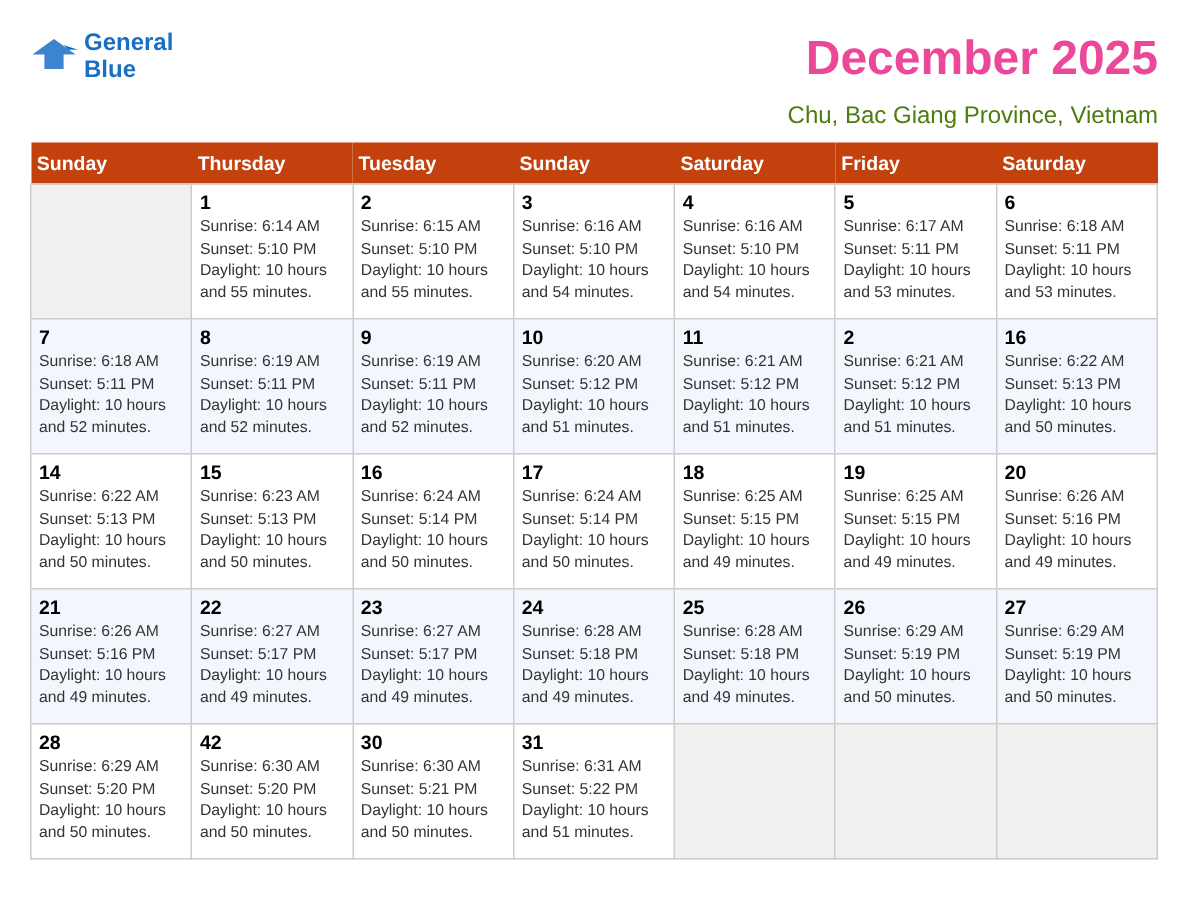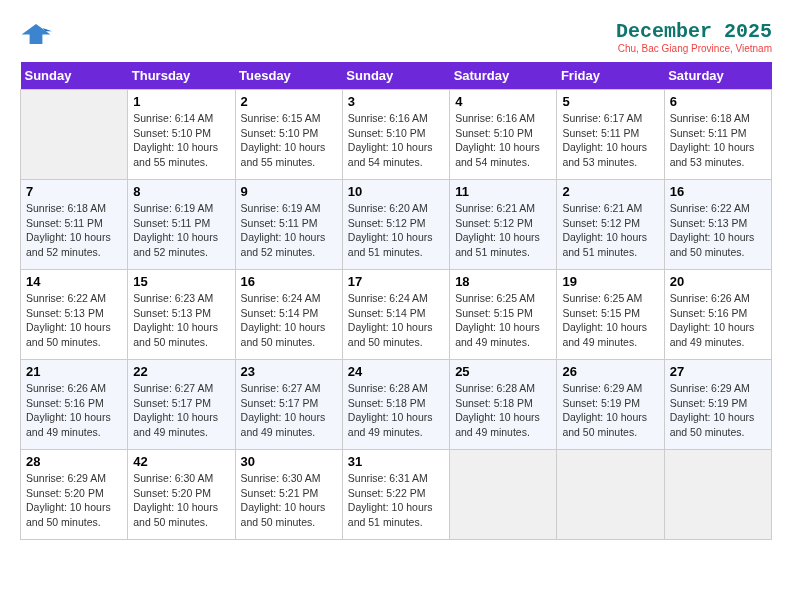--- a/index.html
+++ b/index.html
@@ -22,36 +22,36 @@
       gap: 4px;
     }
     .logo-bird {
       width: 32px;
       height: 32px;
     }
     .title-area {
       text-align: right;
     }
     .month-year {
-      font-size: 20px;
+      font-size: 32px;
       font-weight: bold;
-      color: #0f766e;
-      font-family: Liberation Mono, monospace;
+      color: #ec4899;
     }
     .location {
-      font-size: 10px;
-      color: #ef4444;
+      font-size: 16px;
+      color: #4d7c0f;
+      margin-top: 12px;
     }
     table {
       width: 100%;
       border-collapse: collapse;
       font-size: 11px;
     }
     thead tr th {
-      background-color: #6d28d9;
+      background-color: #c2410c;
       color: #fff;
       padding: 6px 4px;
       text-align: left;
       font-size: 13px;
       font-weight: bold;
     }
     tbody tr td {
       border: 1px solid #ccc;
       vertical-align: top;
       padding: 4px 5px;
@@ -84,20 +84,24 @@
   </style>
 </head>
 <body>
 
 <div class="header">
   <div class="logo">
     <svg class="logo-bird" viewBox="0 0 40 40" xmlns="http://www.w3.org/2000/svg">
       <polygon points="20,5 38,18 28,18 28,30 12,30 12,18 2,18" fill="#1a6fc4" opacity="0.85"></polygon>
       <polygon points="28,10 40,14 32,14" fill="#1a6fc4"></polygon>
     </svg>
+    <div>
+      <div style="font-size:16px;font-weight:bold;color:#1a6fc4;">General</div>
+      <div style="font-size:16px;font-weight:bold;color:#1a6fc4;">Blue</div>
+    </div>
   </div>
   <div class="title-area">
     <div class="month-year">December 2025</div>
     <div class="location">Chu, Bac Giang Province, Vietnam</div>
   </div>
 </div>
 
 <table>
   <thead>
     <tr id="weekday-header">

